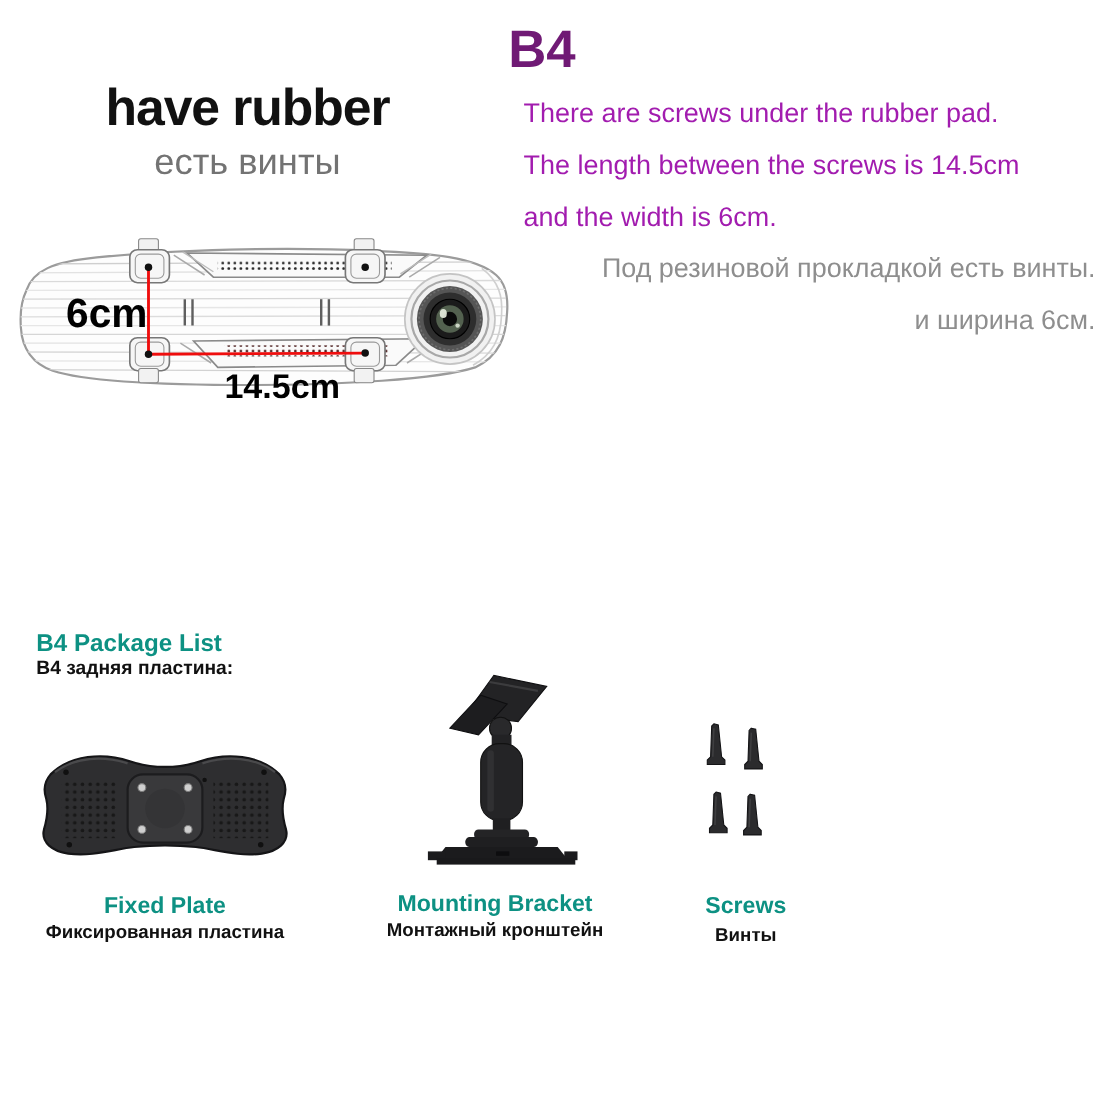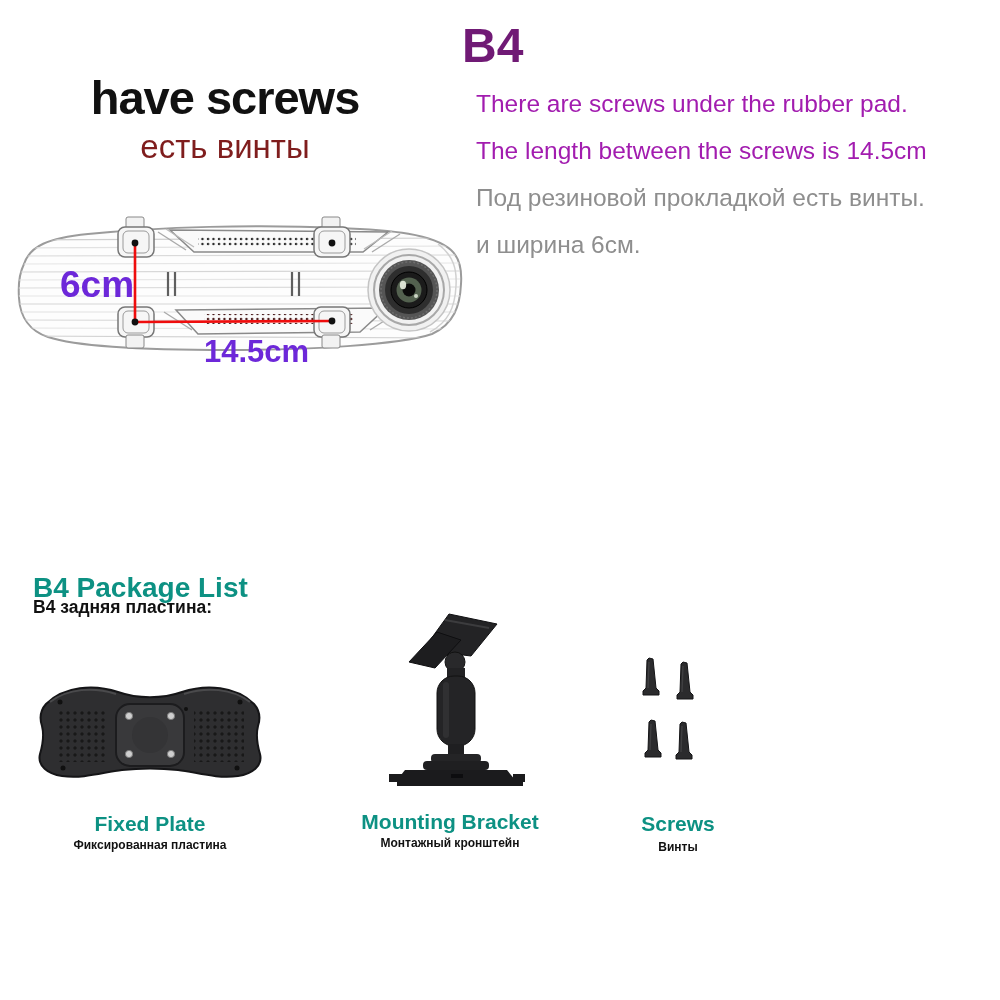--- a/index.html
+++ b/index.html
@@ -4,50 +4,51 @@
 <style>
   html,body{margin:0;padding:0;}
   body{
     width:1000px;height:1000px;position:relative;background:#ffffff;
     font-family:"Liberation Sans", sans-serif;overflow:hidden;
   }
   .abs{position:absolute;}
   
   .model-title{left:462px;top:20px;font-size:48px;font-weight:bold;color:#701a75;line-height:1.1;}
   .hero-head-en{left:70px;top:70px;width:310px;text-align:center;font-size:47px;font-weight:bold;color:#111;letter-spacing:-1px;}
-  .hero-head-ru{left:70px;top:128px;width:310px;text-align:center;font-size:33px;color:#7f1d1d;}
+  .hero-head-ru{left:70px;top:128px;width:310px;text-align:center;font-size:33px;color:#737373;}
   .desc-block{left:476px;top:80px;width:520px;line-height:47px;font-size:24.5px;}
   .desc-en{color:#a21caf;}
-  .desc-ru{color:#8e8e8e;}
+  .desc-ru{color:#8e8e8e;text-align:right;}
   
-  .dim-label{color:#6d28d9;font-weight:bold;}
+  .dim-label{color:#000000;font-weight:bold;}
   .dim-h{left:60px;top:264px;font-size:37px;}
   .dim-l{left:204px;top:334px;font-size:31px;}
   
-  .pkg-title{left:33px;top:572px;font-size:28px;font-weight:bold;color:#0d9183;}
+  .pkg-title{left:33px;top:572px;font-size:22px;font-weight:bold;color:#0d9183;}
   .pkg-subtitle{left:33px;top:597px;font-size:17.5px;font-weight:bold;color:#111;}
   .cap{text-align:center;font-weight:bold;}
   .cap-en{font-size:21px;color:#0d9183;}
-  .cap-ru{font-size:12px;color:#111;}
+  .cap-ru{font-size:17px;color:#111;}
   .cap-col1{left:30px;width:240px;}
   .cap-col2{left:330px;width:240px;}
   .cap-col3{left:590px;width:176px;}
   svg{display:block;}
 </style>
 </head>
 <body>
 
 <div class="abs model-title">B4</div>
 
-<div class="abs hero-head-en">have screws</div>
+<div class="abs hero-head-en">have rubber</div>
 <div class="abs hero-head-ru">есть винты</div>
 
 <div class="abs desc-block">
   <div class="desc-en">There are screws under the rubber pad.</div>
   <div class="desc-en">The length between the screws is 14.5cm</div>
+  <div class="desc-en">and the width is 6cm.</div>
   <div class="desc-ru">Под резиновой прокладкой есть винты.</div>
   <div class="desc-ru">и ширина 6см.</div>
 </div>
 
 <div class="abs" style="left:8px;top:212px;">
 <svg width="460" height="168" viewBox="0 0 460 168">
   <defs>
     <path id="bodypath" d="M 16 52 C 22 34 40 26 80 22 C 150 15 250 12 330 16 C 385 18 425 22 443 38 C 452 46 454 58 453 72 C 452 94 446 112 424 122 C 390 133 300 138 220 138 C 150 138 70 135 40 125 C 22 119 12 105 11 86 C 10 72 12 60 16 52 Z"></path>
     <clipPath id="bodyclip">
           <use href="#bodypath"></use>

